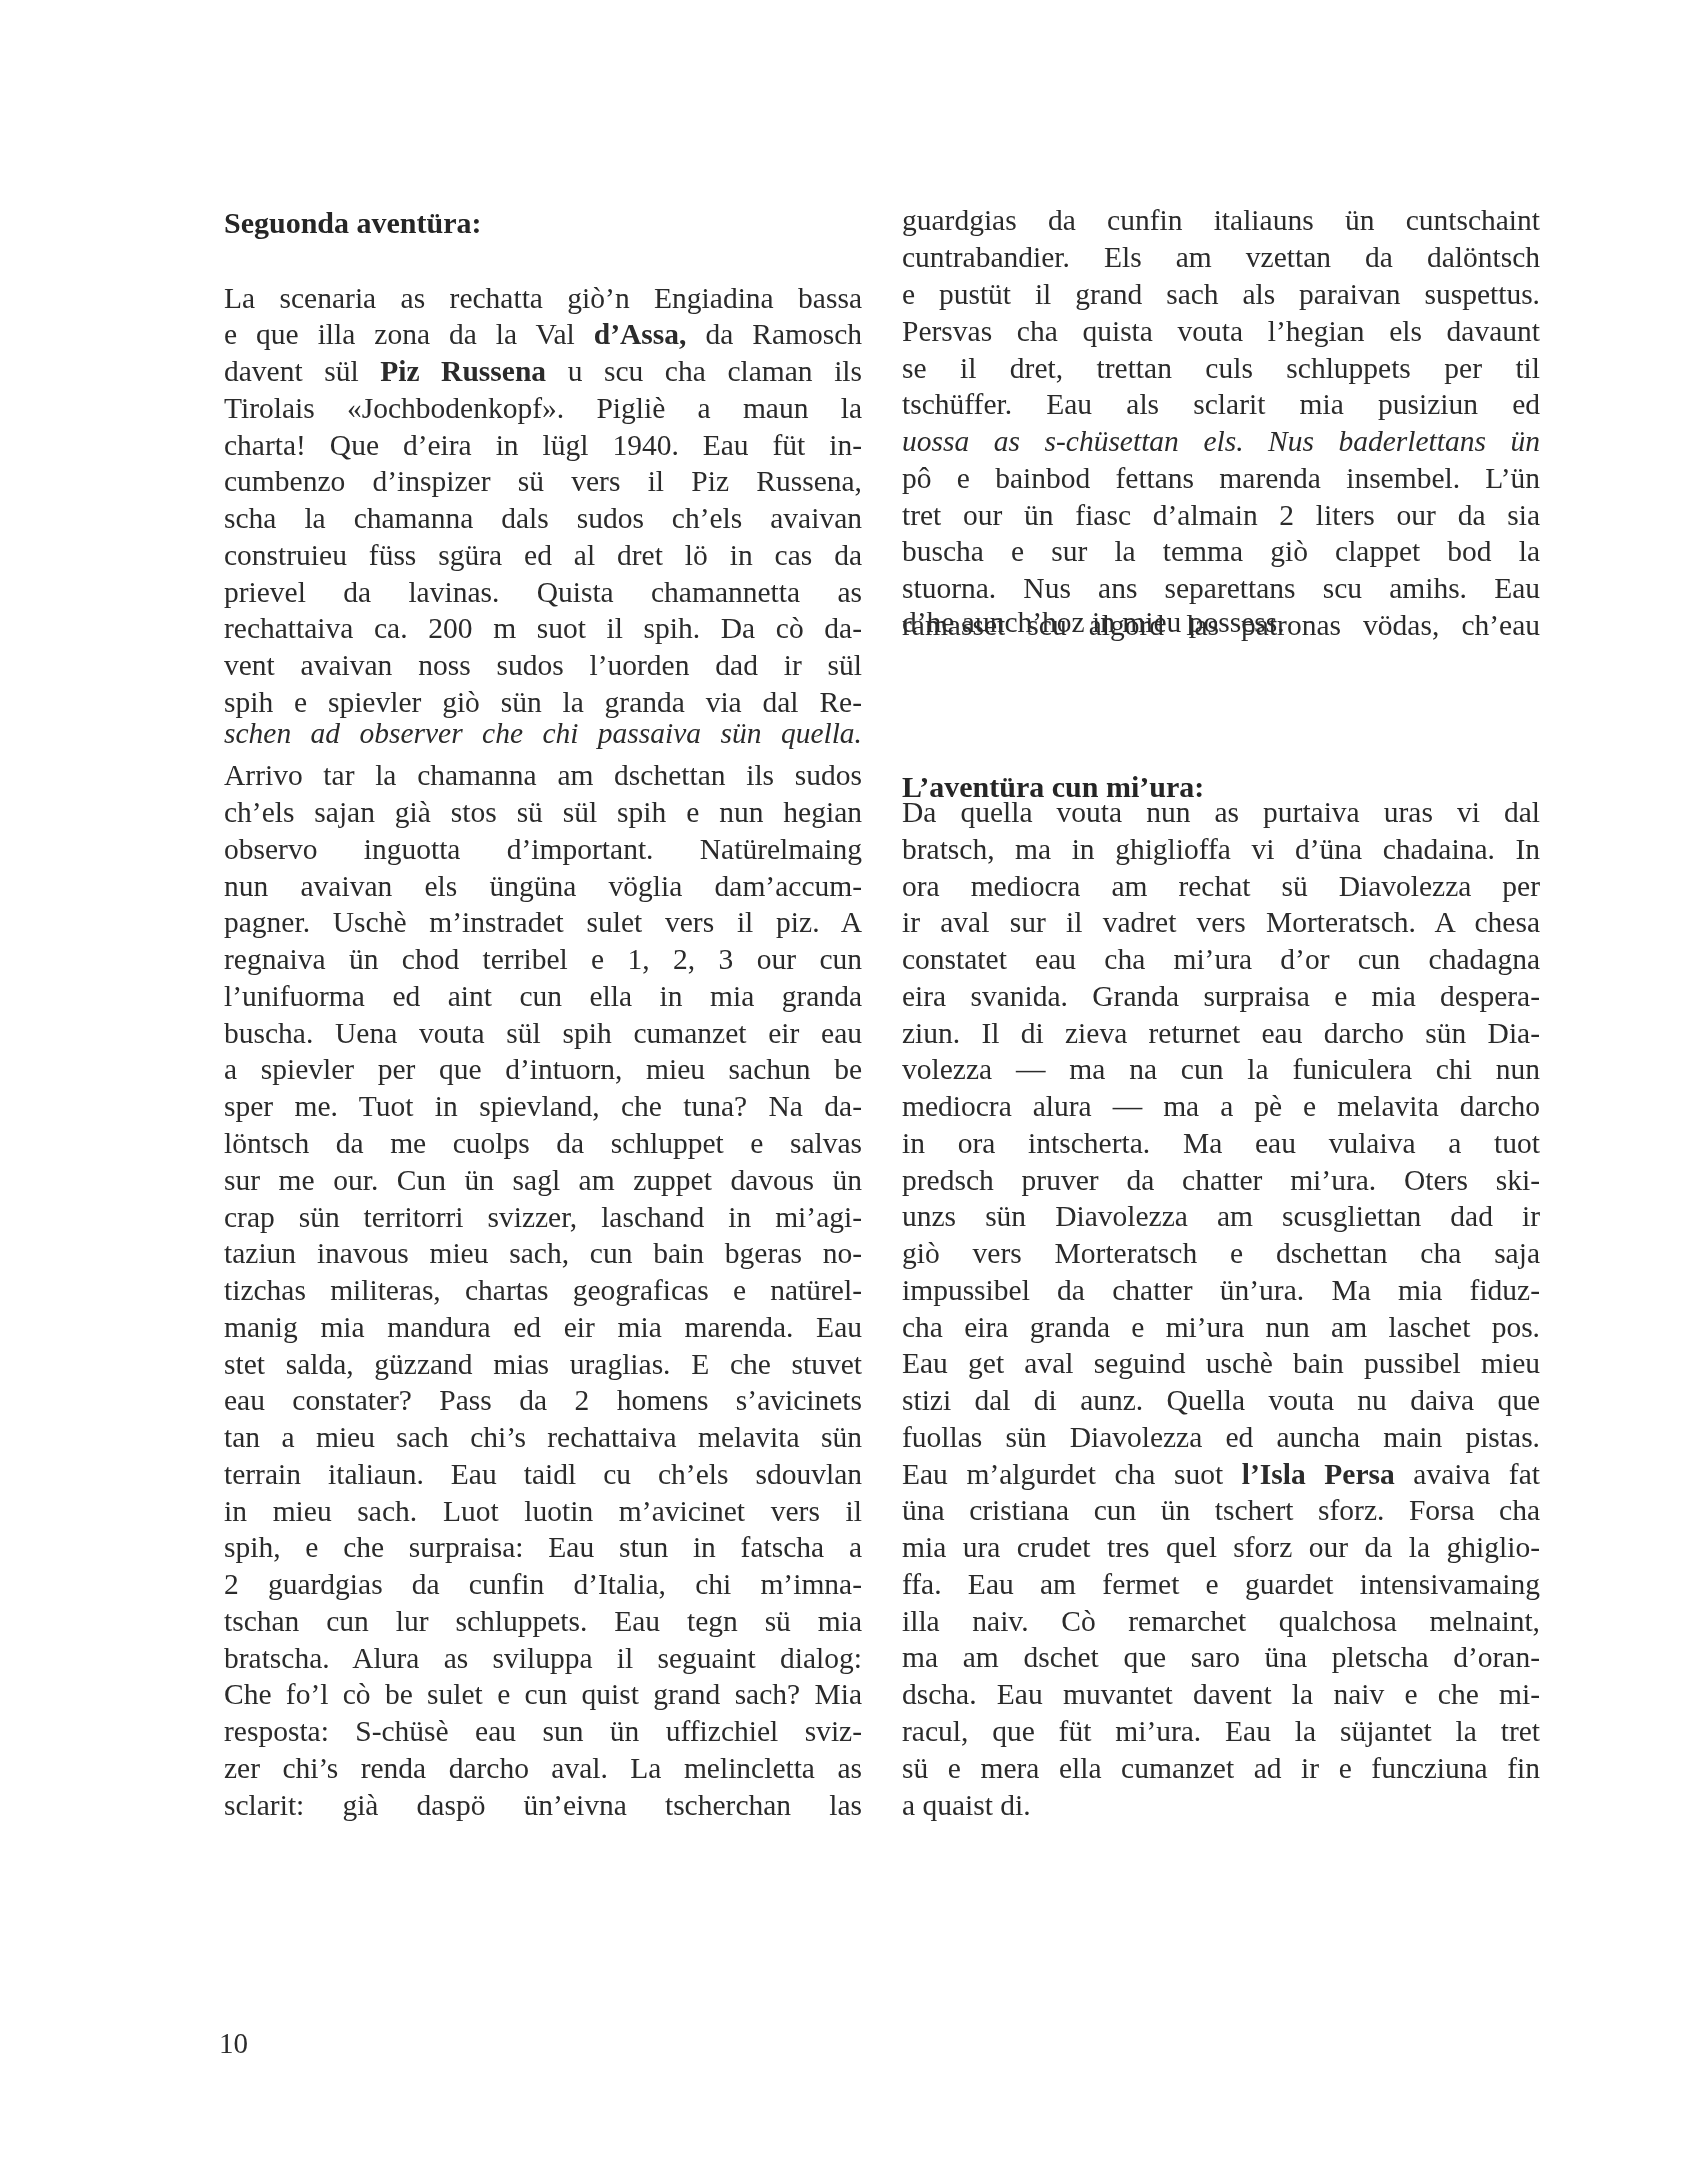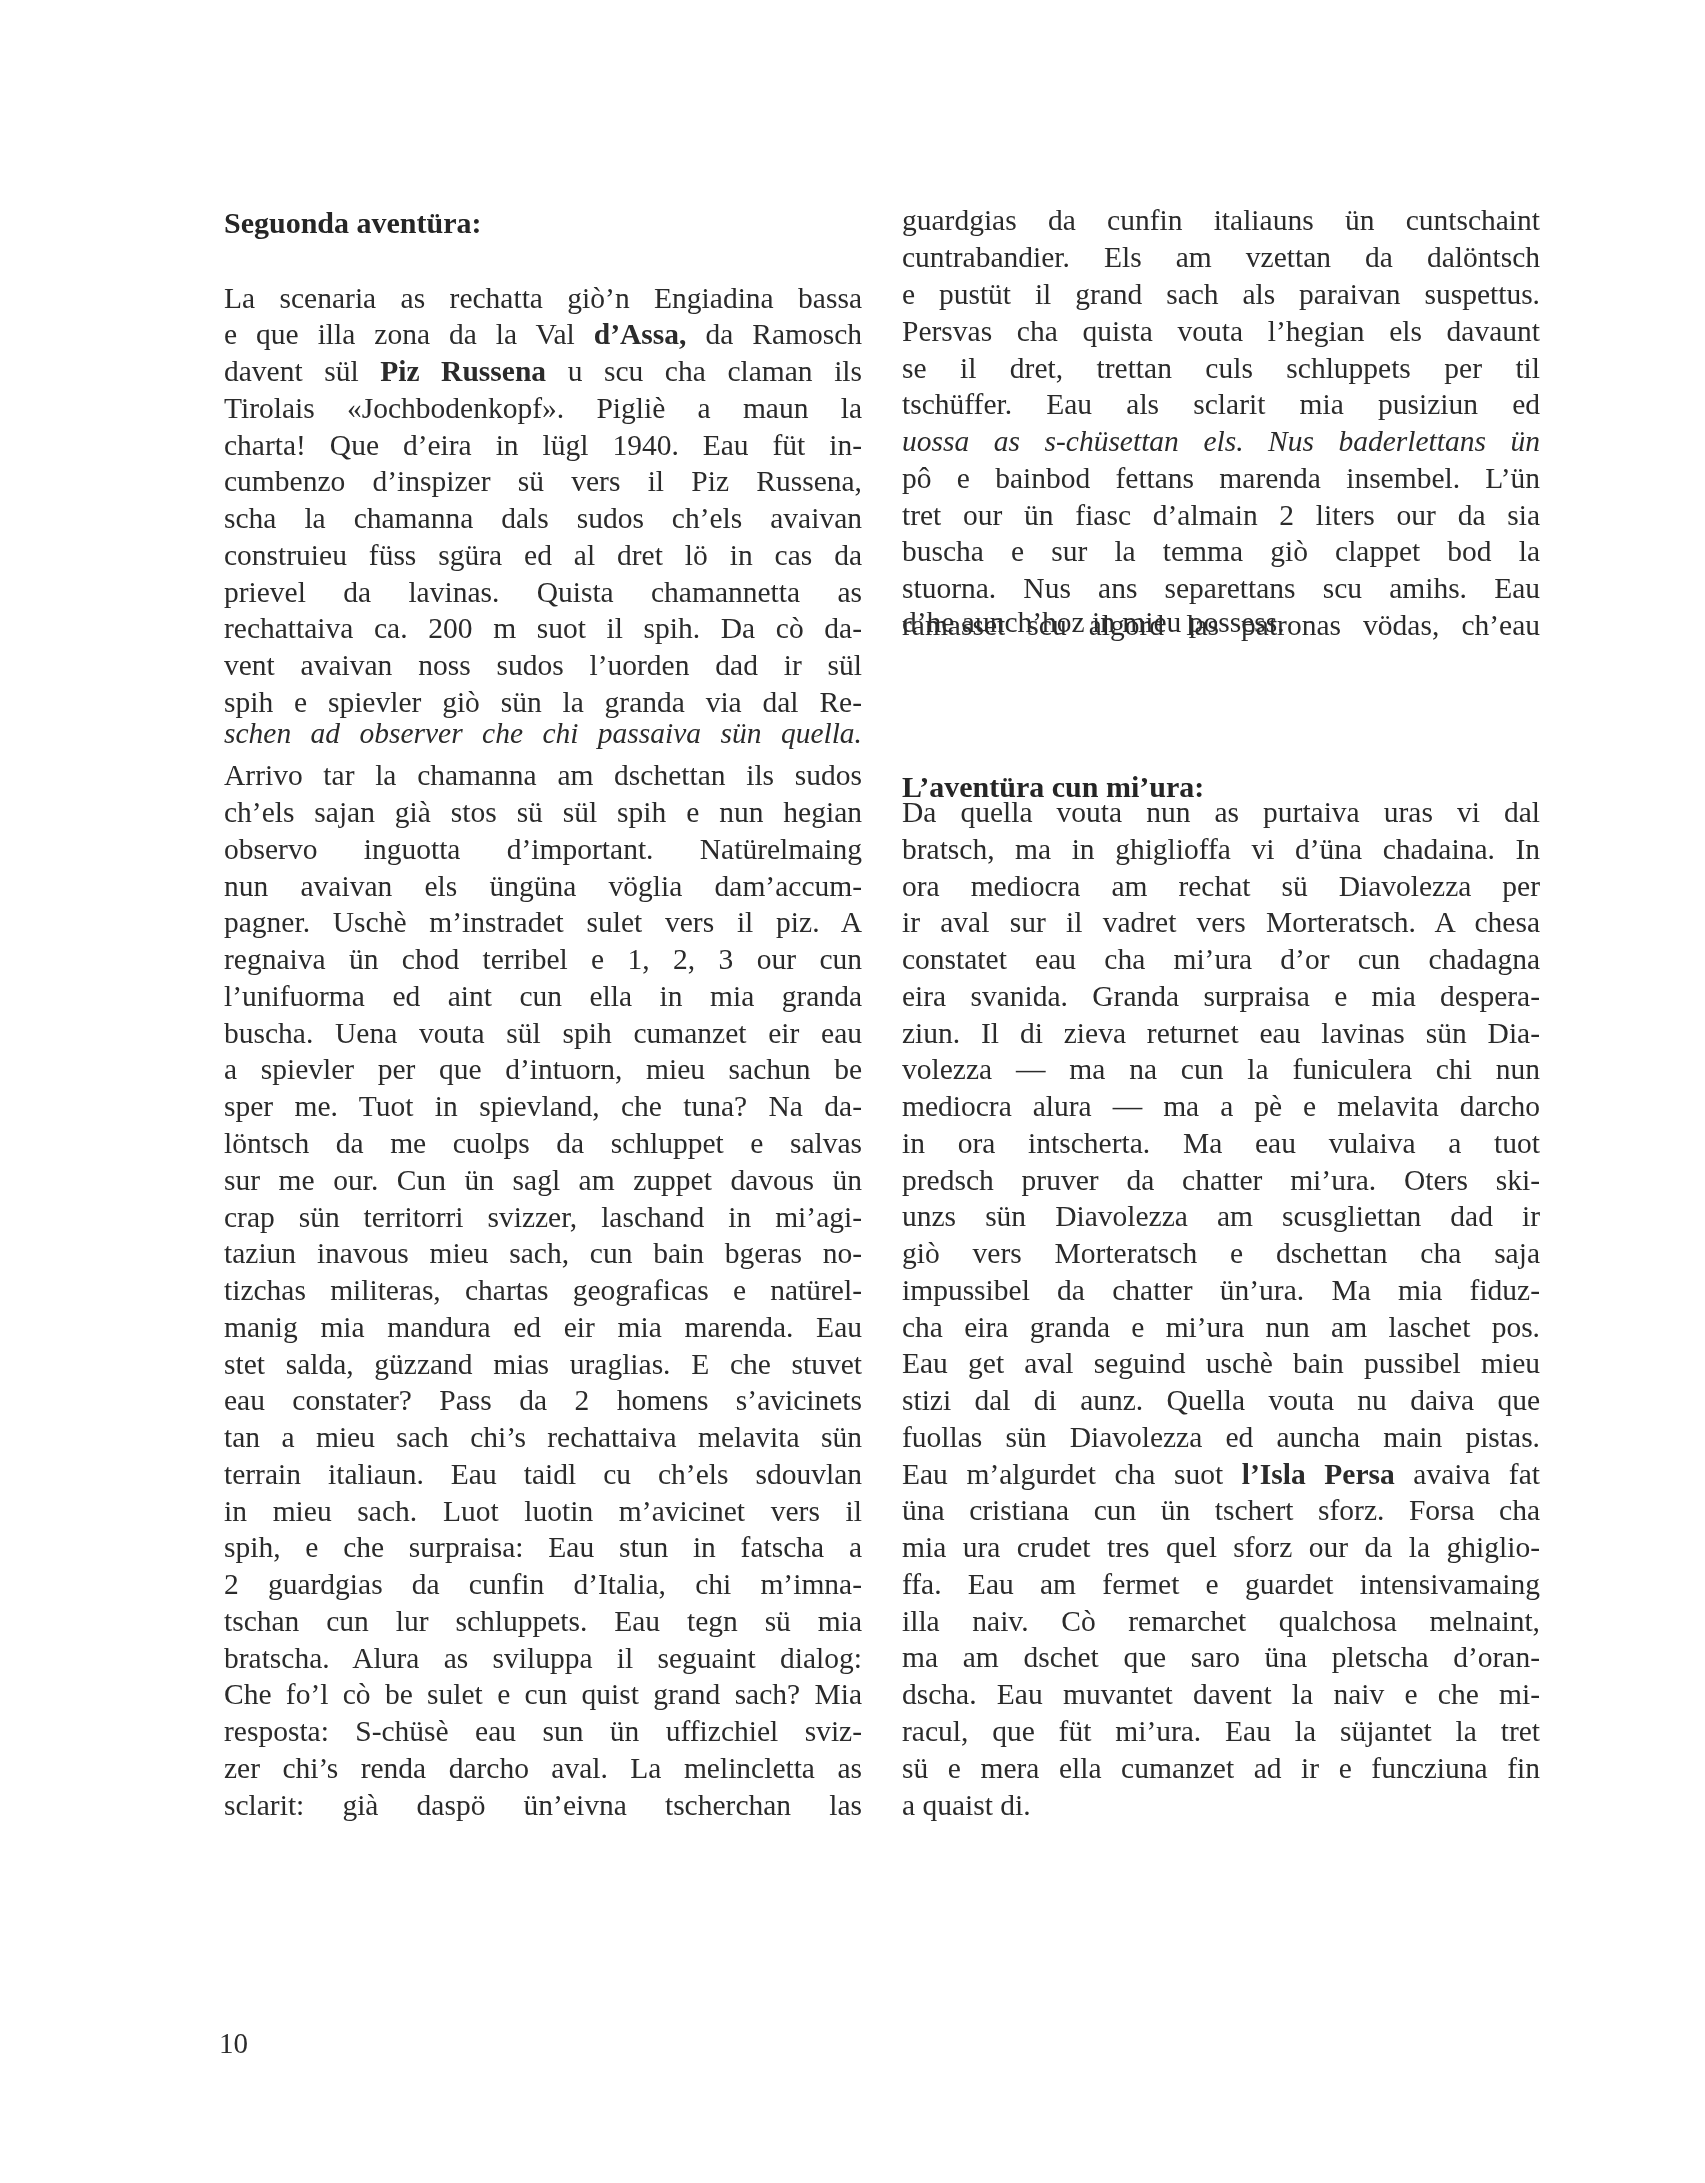--- a/index.html
+++ b/index.html
@@ -96,21 +96,21 @@
         <div class="line last" style="top: 604px;">d’he aunch’hoz in mieu possess.</div>
       </div>
     <div class="heading" style="top:744px;margin-top:24px;">L’aventüra cun mi’ura:</div>
     <div id="right-body-b">
         <div class="line" style="top: 794px;">Da quella vouta nun as purtaiva uras vi dal</div>
         <div class="line" style="top: 831px;">bratsch, ma in ghiglioffa vi d’üna chadaina. In</div>
         <div class="line" style="top: 868px;">ora mediocra am rechat sü Diavolezza per</div>
         <div class="line" style="top: 904px;">ir aval sur il vadret vers Morteratsch. A chesa</div>
         <div class="line" style="top: 941px;">constatet eau cha mi’ura d’or cun chadagna</div>
         <div class="line" style="top: 978px;">eira svanida. Granda surpraisa e mia despera-</div>
-        <div class="line" style="top: 1015px;">ziun. Il di zieva returnet eau lavinas sün Dia-</div>
+        <div class="line" style="top: 1015px;">ziun. Il di zieva returnet eau darcho sün Dia-</div>
         <div class="line" style="top: 1051px;">volezza — ma na cun la funiculera chi nun</div>
         <div class="line" style="top: 1088px;">mediocra alura — ma a pè e melavita darcho</div>
         <div class="line" style="top: 1125px;">in ora intscherta. Ma eau vulaiva a tuot</div>
         <div class="line" style="top: 1162px;">predsch pruver da chatter mi’ura. Oters ski-</div>
         <div class="line" style="top: 1198px;">unzs sün Diavolezza am scusgliettan dad ir</div>
         <div class="line" style="top: 1235px;">giò vers Morteratsch e dschettan cha saja</div>
         <div class="line" style="top: 1272px;">impussibel da chatter ün’ura. Ma mia fiduz-</div>
         <div class="line" style="top: 1309px;">cha eira granda e mi’ura nun am laschet pos.</div>
         <div class="line" style="top: 1345px;">Eau get aval seguind uschè bain pussibel mieu</div>
         <div class="line" style="top: 1382px;">stizi dal di aunz. Quella vouta nu daiva que</div>

